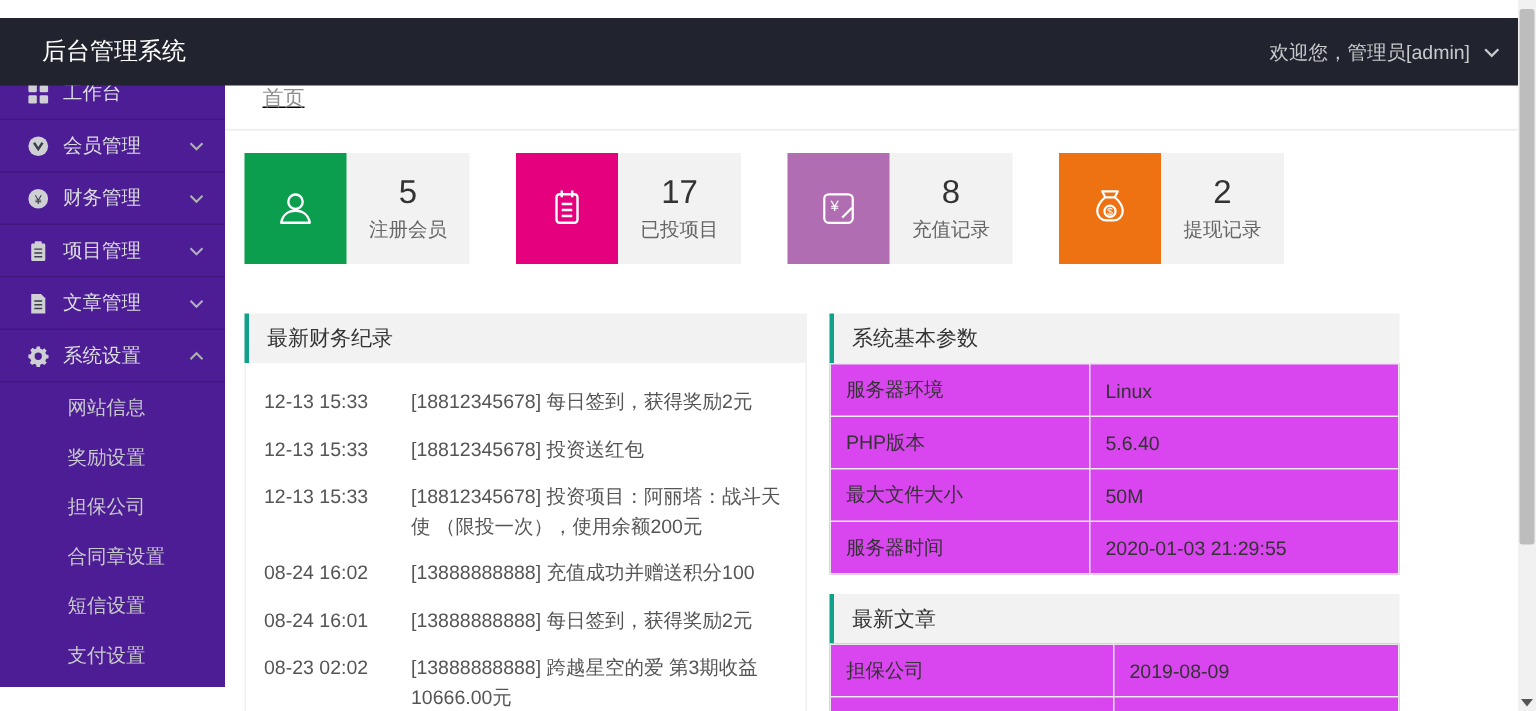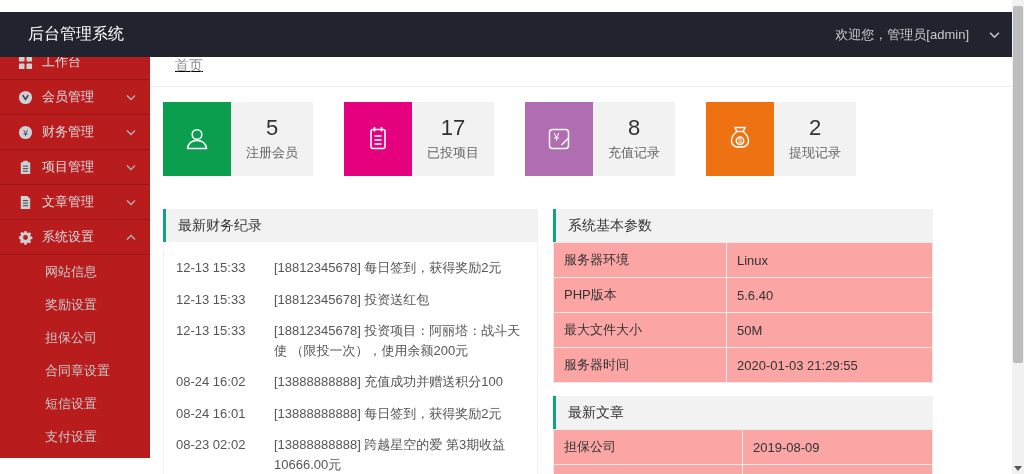--- a/index.html
+++ b/index.html
@@ -8,25 +8,25 @@
     background:#fff;font-family:"Liberation Sans","DejaVu Sans",sans-serif;
     -webkit-font-smoothing:antialiased;
   }
   
   .topbar{
     position:absolute;top:12px;left:0;right:0;height:45px;background:#21242e;
     display:flex;align-items:center;justify-content:space-between;
     padding:0 24px 0 28px;box-sizing:border-box;z-index:5;
   }
   .brand{color:#ffffff;font-size:16px;}
-  .userbox{display:flex;align-items:center;gap:20px;color:#c8c9cc;font-size:13px;cursor:pointer;}
+  .userbox{display:flex;align-items:center;gap:9px;color:#c8c9cc;font-size:13px;cursor:pointer;}
   .userbox svg{display:block;}
   
   .sidebar{
-    position:absolute;top:45px;left:0;bottom:16px;width:150px;background:#b91c1c;
+    position:absolute;top:45px;left:0;bottom:16px;width:150px;background:#4c1d95;
     z-index:4;overflow:hidden;
   }
   .nav-item{
     height:35px;display:flex;align-items:center;position:relative;
     padding:0 14px 0 18px;box-sizing:border-box;cursor:pointer;
     border-bottom:1px solid rgba(0,0,0,.16);
   }
   .nav-ic{width:15px;height:15px;margin-right:9px;color:#cfd0d3;flex:none;}
   .nav-ic svg{width:15px;height:15px;display:block;}
   .nav-label{color:#dcdde0;font-size:13px;flex:1;}
@@ -54,21 +54,21 @@
   .panel-header{
     background:#f2f2f2;border-left:3px solid #0fa189;height:33px;line-height:33px;
     padding-left:12px;font-size:14px;color:#333;box-sizing:border-box;
   }
   .panel-left{width:375px;flex:none;}
   .finance-body{border:1px solid #f1f1f1;border-top:none;padding:10px 0 60px;}
   .record{display:flex;padding:6px 12px;font-size:13px;color:#555;line-height:1.5;}
   .rec-time{width:86px;flex:none;}
   .rec-text{flex:1;padding-left:12px;}
   .col-right{width:380px;flex:none;}
-  .kv-table{width:100%;border-collapse:collapse;font-size:13px;color:#333;background:#fca5a5;}
+  .kv-table{width:100%;border-collapse:collapse;font-size:13px;color:#333;background:#d946ef;}
   .kv-table td{border:1px solid #e9e9e9;padding:8px 10px;}
   .sys td.k{width:152px;}
   .art td.k{width:168px;}
   .panel-gap{height:13px;}
   
   .scrollbar{position:absolute;top:0;right:0;bottom:0;width:12px;background:#f1f1f1;z-index:10;cursor:default;}
   .sb-thumb{position:absolute;left:1px;right:1px;top:6px;height:357px;background:#bdbdbd;border-radius:2px;cursor:pointer;}
   .sb-down{
     position:absolute;bottom:3px;left:2px;width:0;height:0;
     border-left:4px solid transparent;border-right:4px solid transparent;border-top:5px solid #555;

